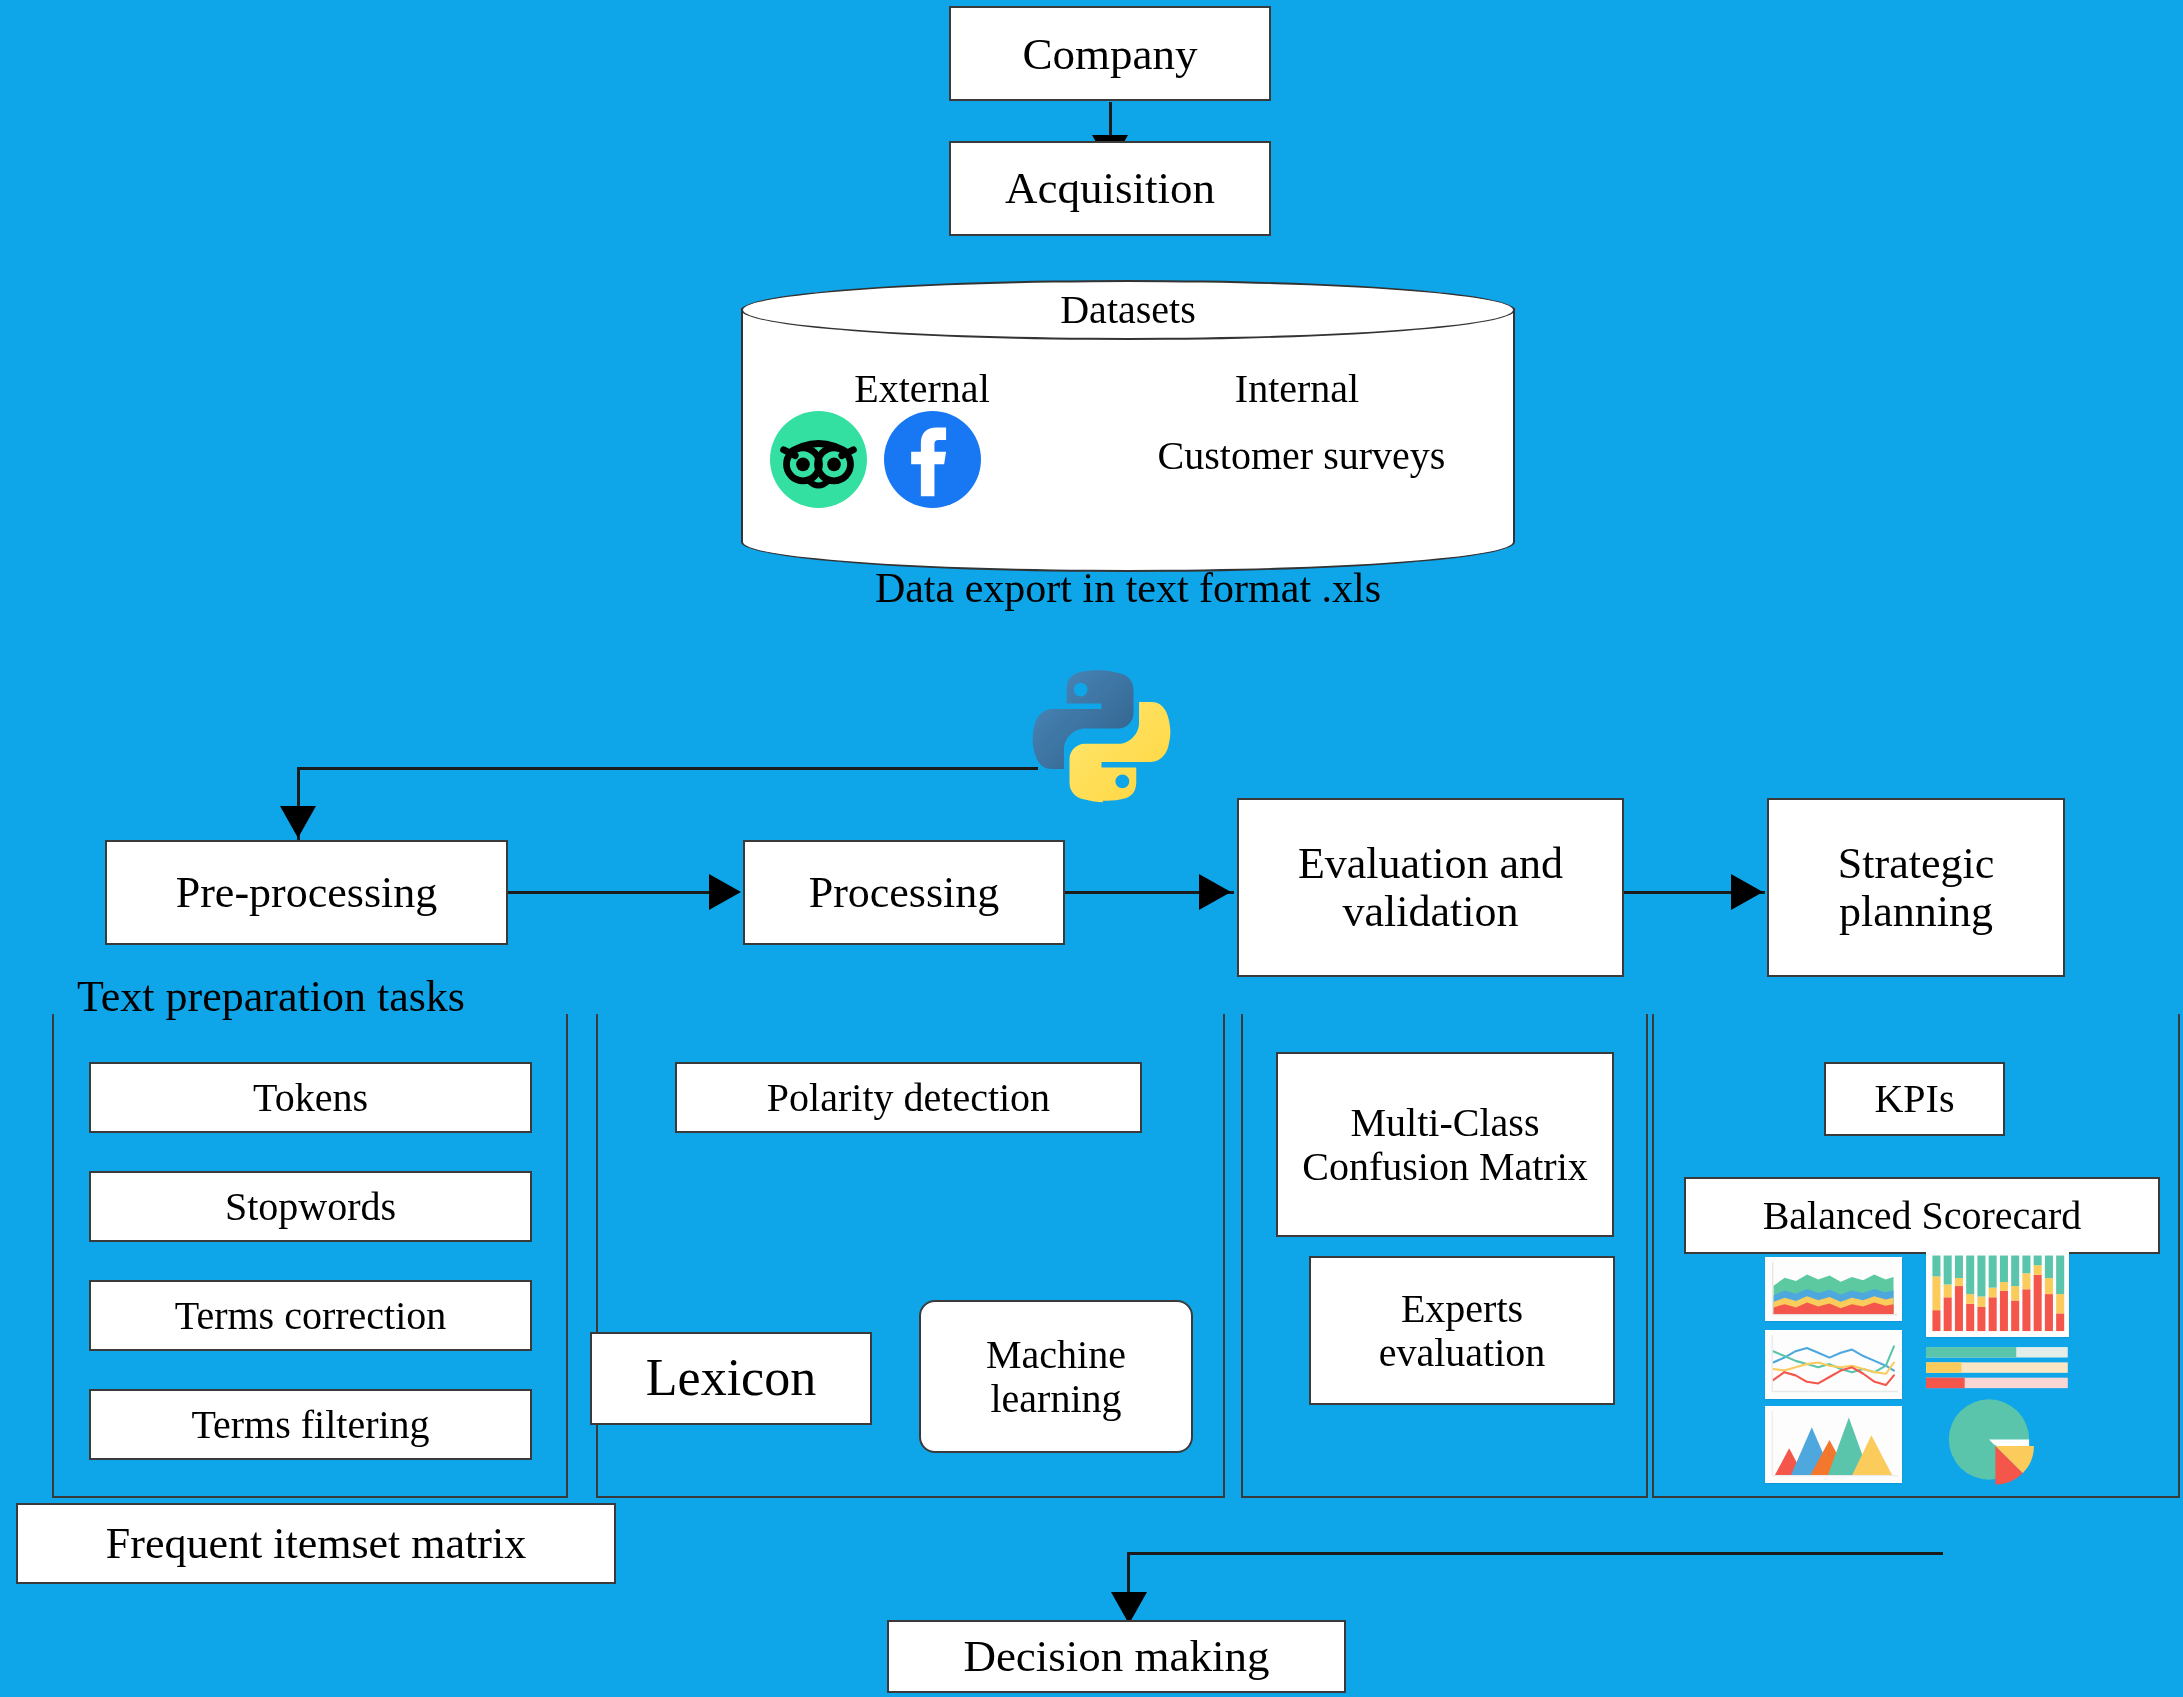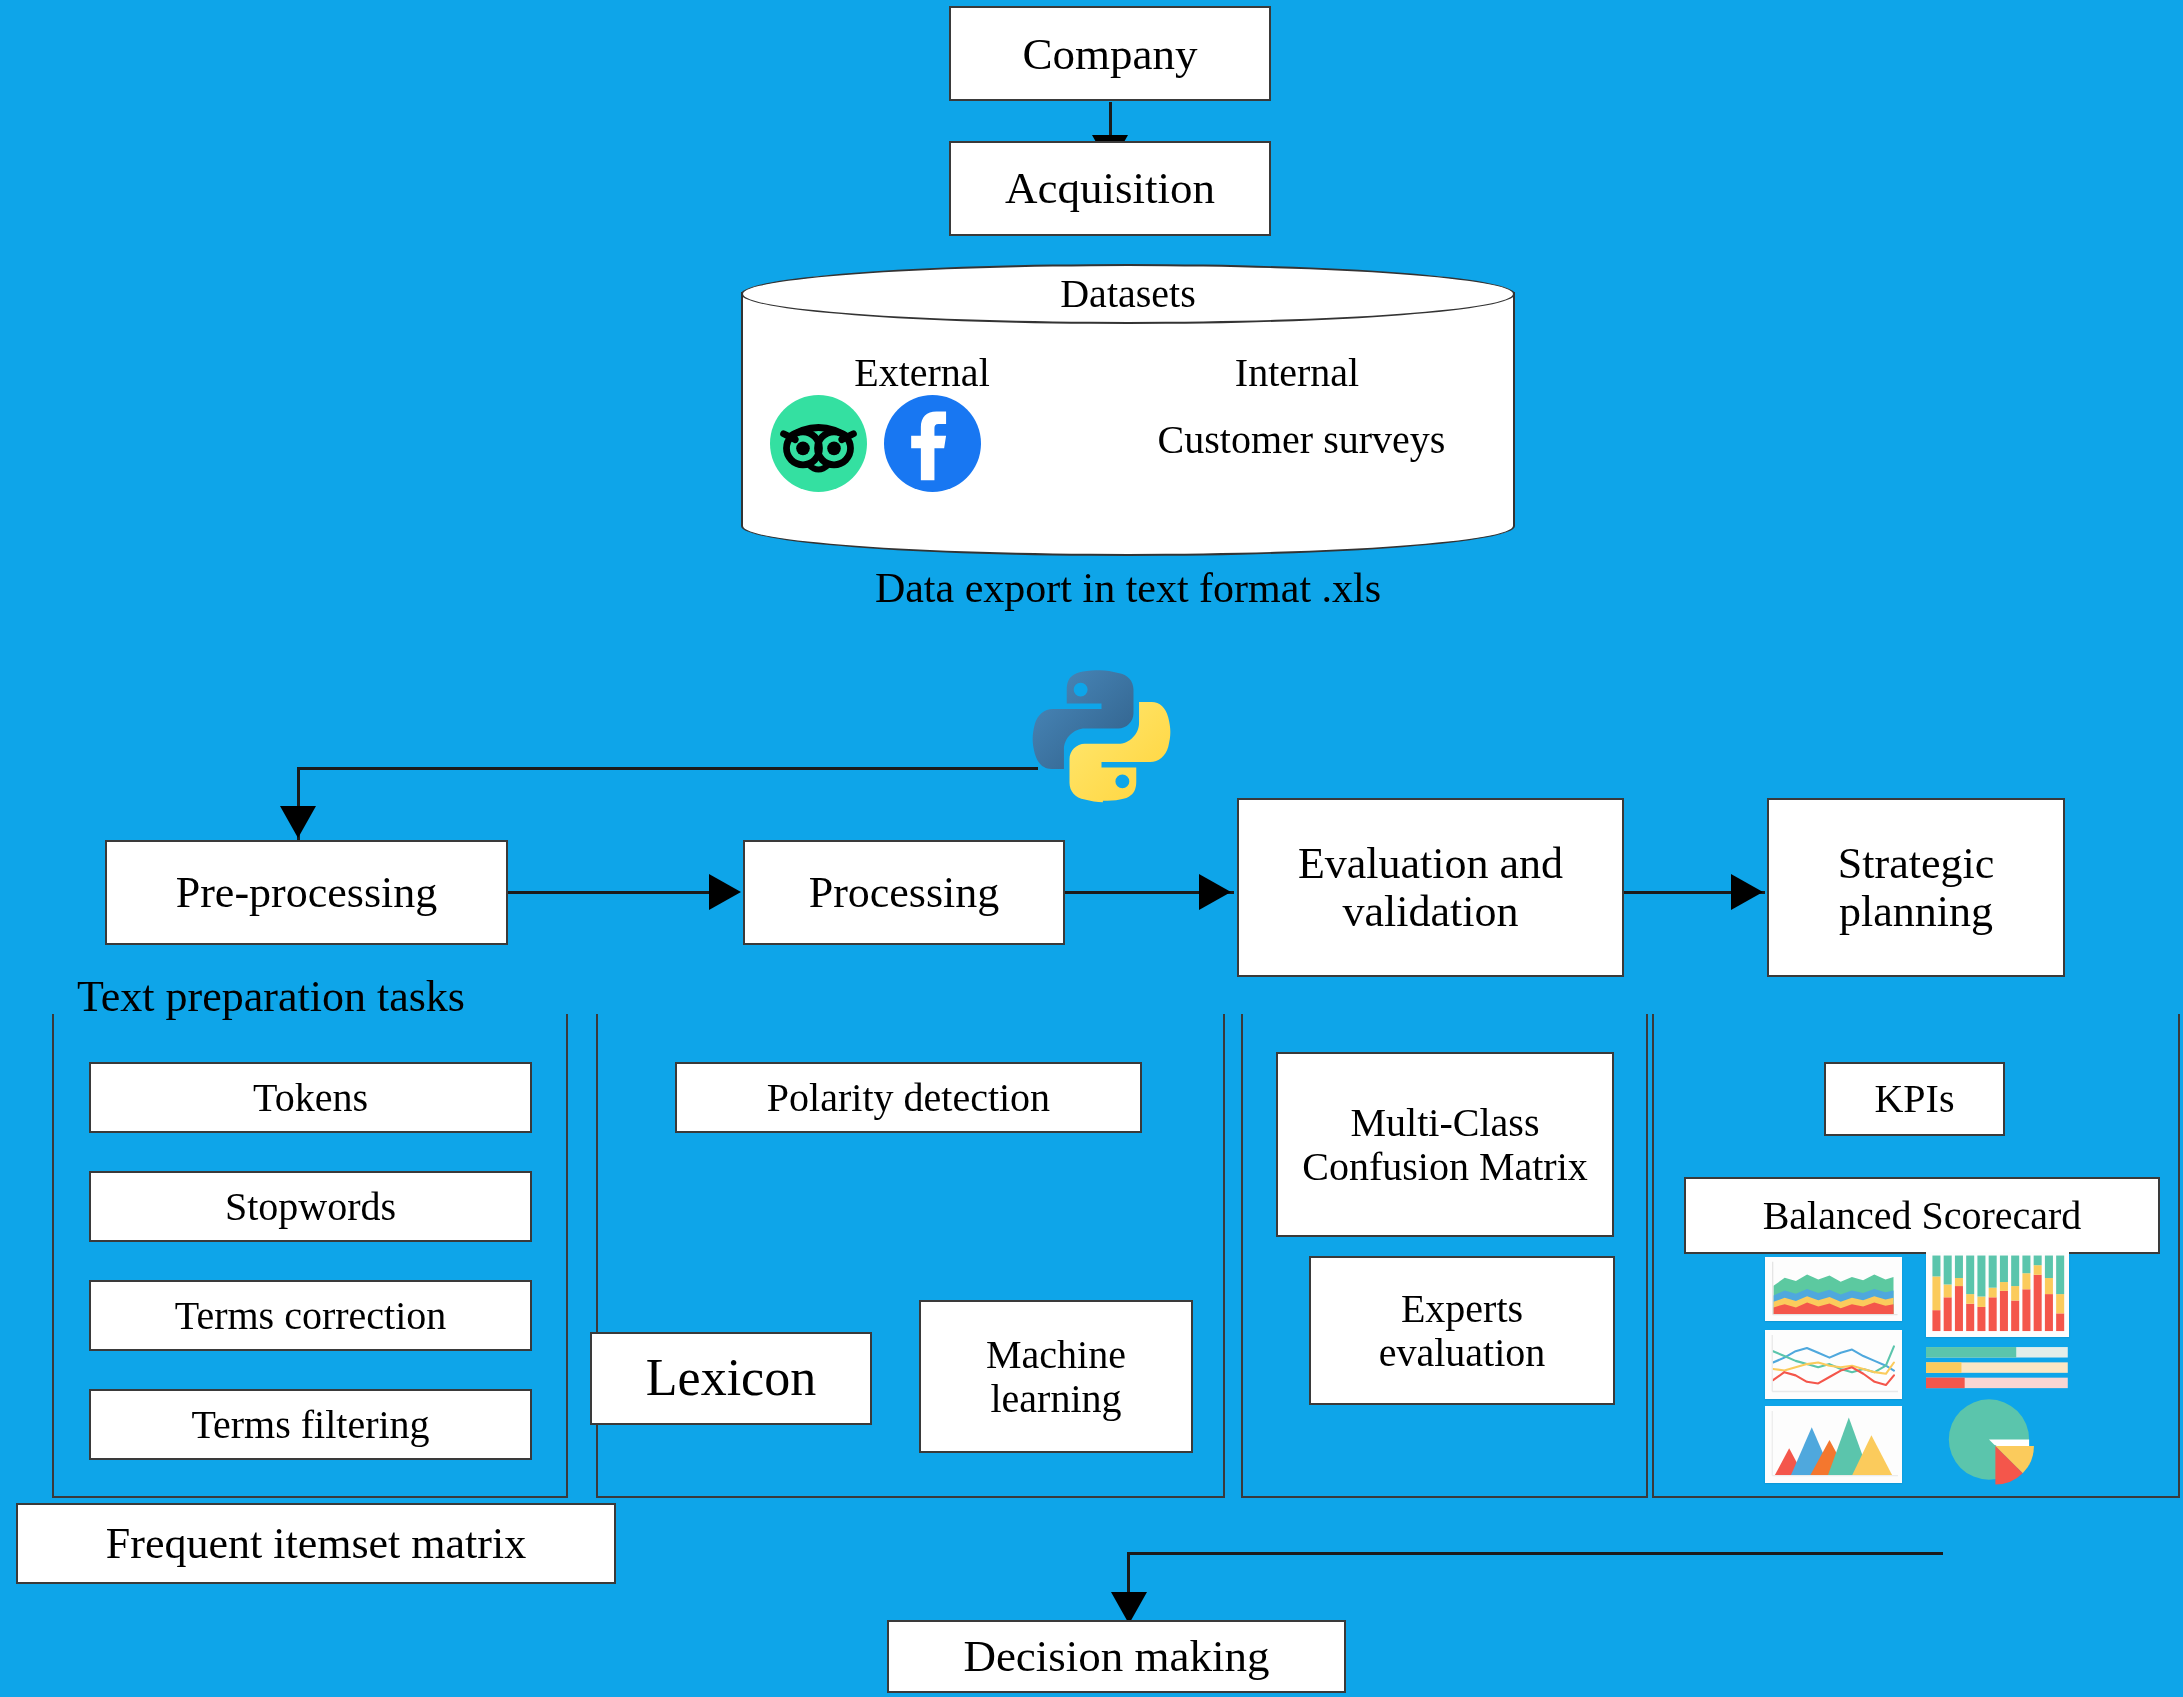--- a/index.html
+++ b/index.html
@@ -15,21 +15,21 @@
 
   
   .vline{position:absolute;background:#1b1b1b;width:3.2px;}
   .hline{position:absolute;background:#1b1b1b;height:3.2px;}
   .arrow-d{position:absolute;width:0;height:0;border-left:18.5px solid transparent;
            border-right:18.5px solid transparent;border-top:32px solid #000;}
   .arrow-r{position:absolute;width:0;height:0;border-top:18.5px solid transparent;
            border-bottom:18.5px solid transparent;border-left:32px solid #000;}
 
   
-  #cyl{position:absolute;left:741px;top:264px;width:644px;height:290px;}
+  #cyl{position:absolute;left:741px;top:280px;width:644px;height:290px;}
   #cyl .body{position:absolute;left:0;top:28px;width:774px;height:234px;
              border-left:2.4px solid #333;border-right:2.4px solid #333;box-sizing:border-box;background:#fff;}
   #cyl .topEl{position:absolute;left:0;top:0;width:774px;height:60px;
               border:2.4px solid #333;border-radius:50%;box-sizing:border-box;background:#fff;}
   #cyl .botEl{position:absolute;left:0;top:232px;width:774px;height:60px;
               border:2.4px solid #333;border-radius:50%;box-sizing:border-box;background:#fff;
               clip-path:inset(30px 0 -4.8px 0);}
 
   .tripadvisor,.facebook{position:absolute;border-radius:50%;}
   .tripadvisor{background:#34E0A1;}
@@ -167,21 +167,21 @@
 
   <div class="box" style="left:675px;top:1062px;width:467px;height:71px;font-size:40px;">
     <span>Polarity detection</span>
   </div>
 
 
   <div class="box" style="left:590px;top:1332px;width:282px;height:93px;font-size:52px;">
     <span>Lexicon</span>
   </div>
 
-  <div class="box" style="left:919px;top:1300px;width:274px;height:153px;font-size:40px;padding:0 9.7px;">
+  <div class="box" style="left:919px;top:1300px;width:274px;height:153px;font-size:40px;padding:0 9.7px;border-radius:16px;">
     <span>Machine learning</span>
   </div>
 
   <div class="panel" style="left:1241px;top:1014px;width:407px;height:484px;"></div>
 
   <div class="box" style="left:1276px;top:1052px;width:338px;height:185px;font-size:40px;padding:0 11.3px;">
     <span>Multi-Class Confusion Matrix</span>
   </div>
 
   <div class="box" style="left:1292px;top:1256px;width:306px;height:149px;font-size:40px;padding:0 9.7px;margin-left:17px;">

